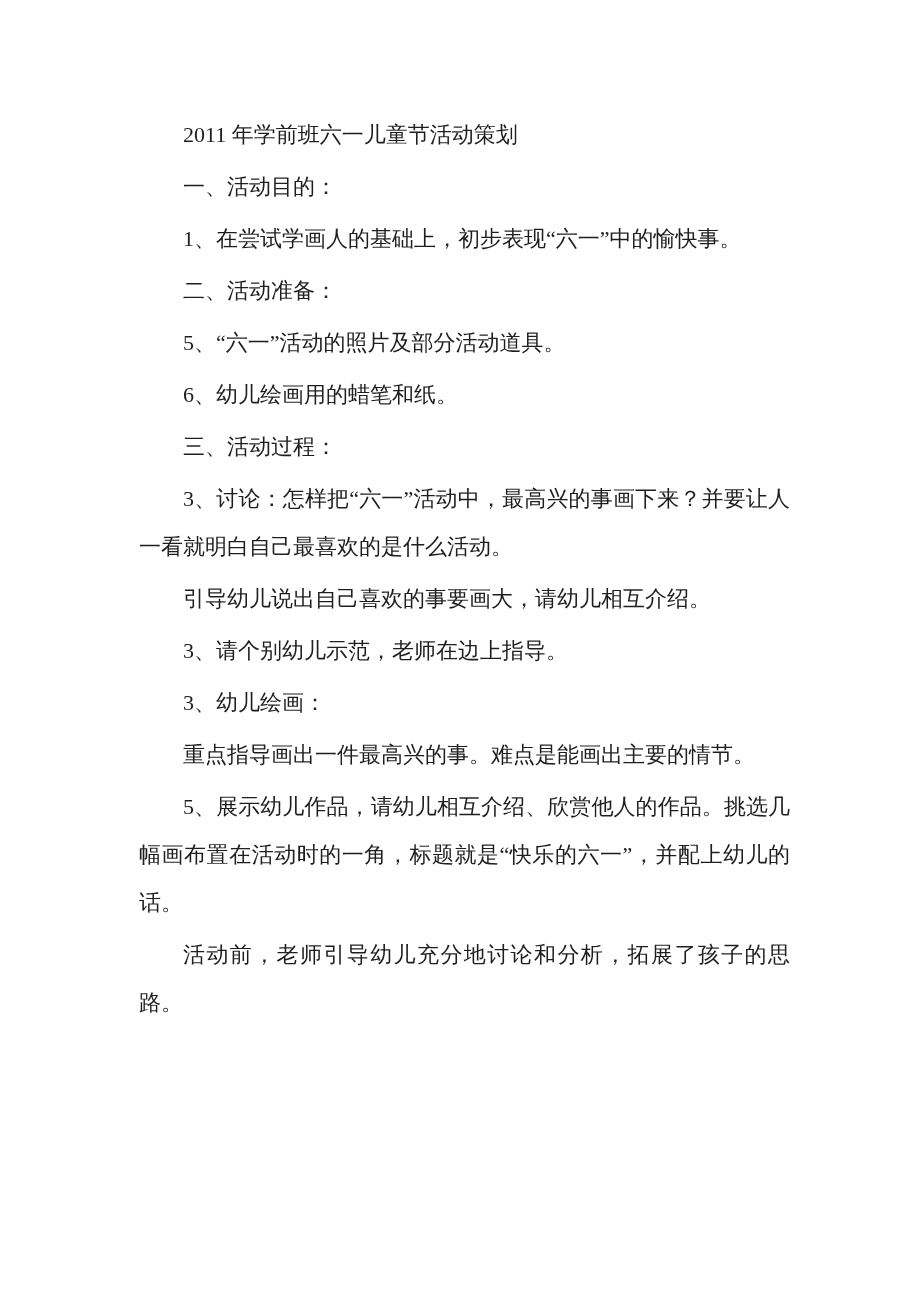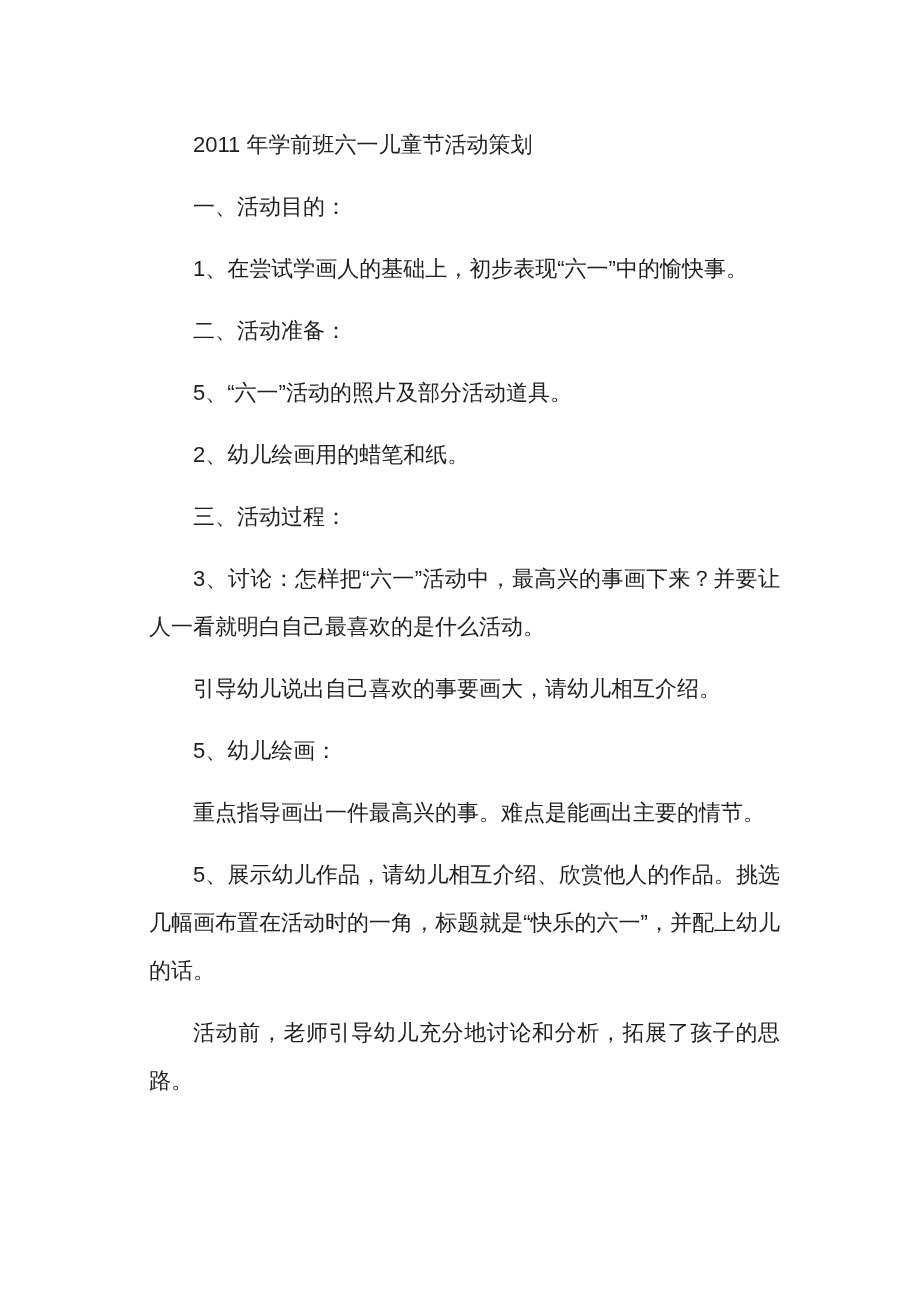--- a/index.html
+++ b/index.html
@@ -15,43 +15,44 @@
     overflow: hidden;
     box-sizing: border-box;
   }
   .text-block {
     position: absolute;
     left: 135px;
     top: 107px;
     width: 659px;
   }
   .text-block p {
-    margin: 14px;
+    margin: 4px;
     padding: 0;
-    font-family: Liberation Sans, sans-serif;
+    font-family: Liberation Serif, serif;
     font-size: 22px;
     line-height: 48px;
     color: #1e1e1e;
     text-align: justify;
     text-indent: 44px;
     word-break: break-all;
   }
 </style>
 </head>
 <body>
 
 <div class="page">
   <div class="text-block">
     <p>2011 年学前班六一儿童节活动策划</p>
     <p>一、活动目的：</p>
     <p>1、在尝试学画人的基础上，初步表现“六一”中的愉快事。</p>
     <p>二、活动准备：</p>
     <p>5、“六一”活动的照片及部分活动道具。</p>
-    <p>2、幼儿绘画用的蜡笔和纸。</p>
+    <p>6、幼儿绘画用的蜡笔和纸。</p>
     <p>三、活动过程：</p>
     <p>3、讨论：怎样把“六一”活动中，最高兴的事画下来？并要让人一看就明白自己最喜欢的是什么活动。</p>
     <p>引导幼儿说出自己喜欢的事要画大，请幼儿相互介绍。</p>
-    <p>5、幼儿绘画：</p>
+    <p>3、请个别幼儿示范，老师在边上指导。</p>
+    <p>3、幼儿绘画：</p>
     <p>重点指导画出一件最高兴的事。难点是能画出主要的情节。</p>
     <p>5、展示幼儿作品，请幼儿相互介绍、欣赏他人的作品。挑选几幅画布置在活动时的一角，标题就是“快乐的六一”，并配上幼儿的话。</p>
     <p>活动前，老师引导幼儿充分地讨论和分析，拓展了孩子的思路。</p>
   </div>
 </div>
 
 </body></html>

